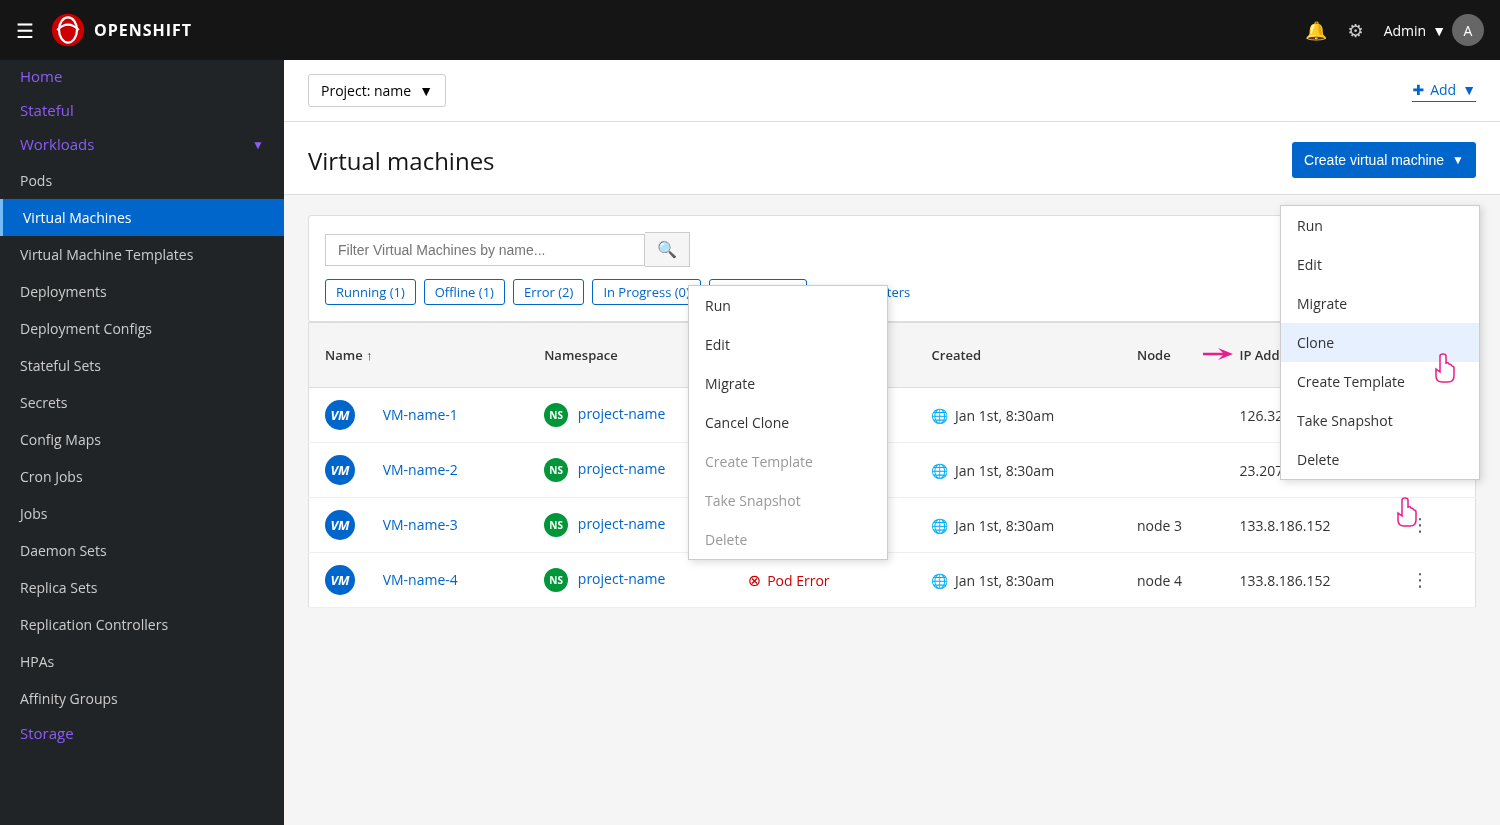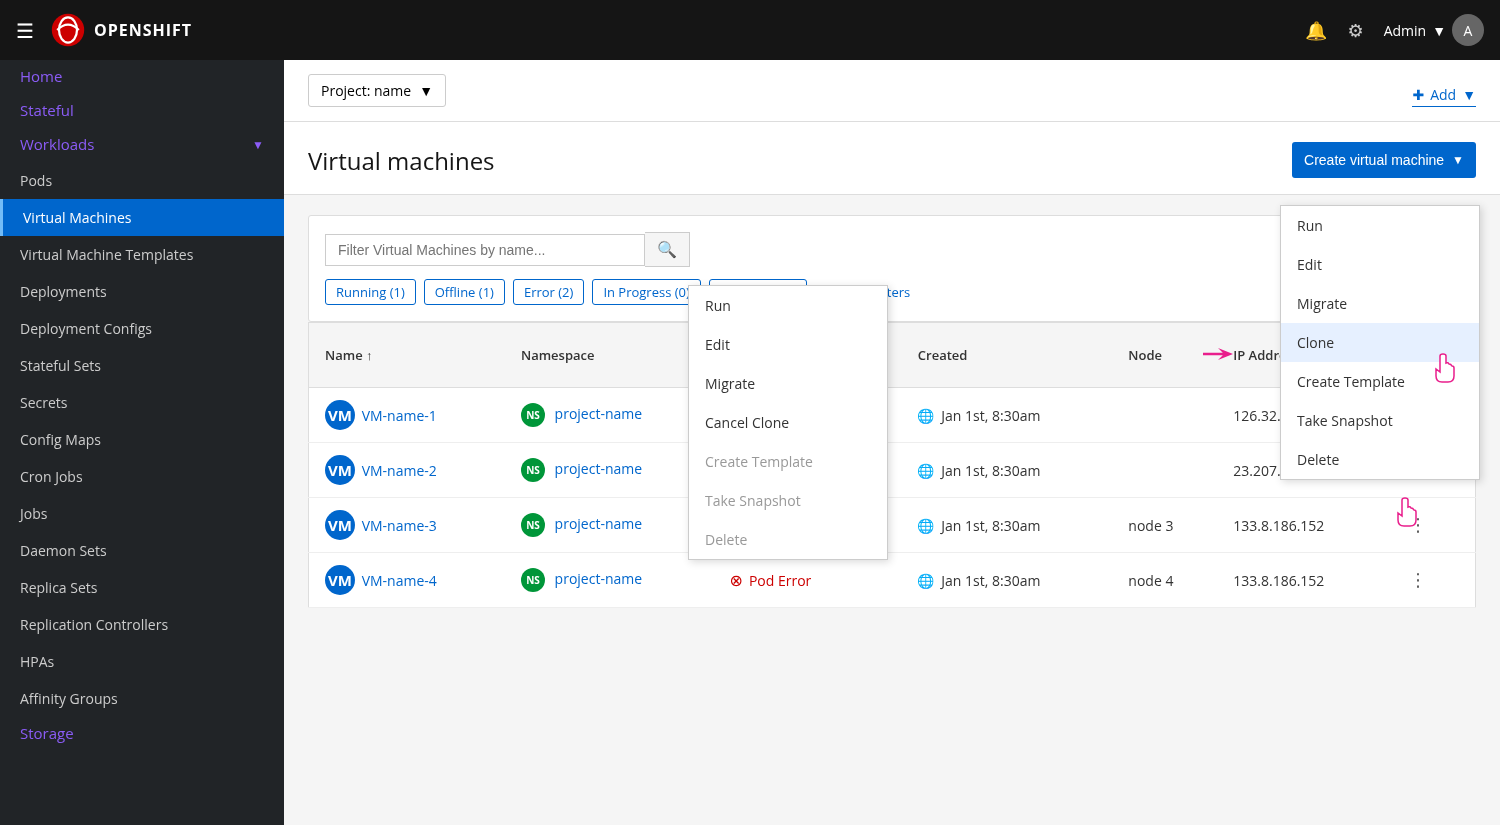--- a/index.html
+++ b/index.html
@@ -69,21 +69,21 @@
       overflow-y: auto;
       background: #f5f5f5;
     }
 
     
     .project-bar {
       background: white;
       padding: 14px 24px;
       border-bottom: 1px solid #ddd;
       display: flex;
-      align-items: flex-end;
+      align-items: center;
       justify-content: space-between;
     }
     .project-select {
       border: 1px solid #ccc;
       padding: 6px 12px;
       border-radius: 3px;
       cursor: pointer;
       display: flex;
       align-items: center;
       gap: 8px;
@@ -190,24 +190,25 @@
       border-bottom: 1px solid #eee;
       font-size: 14px;
       color: #333;
     }
     .vm-badge {
       display: inline-flex;
       align-items: center;
       justify-content: center;
       width: 30px; height: 30px;
       border-radius: 50%;
-      font-size: 15px;
+      font-size: 13px;
       font-weight: bold;
       color: white;
-      margin-right: 3px;
+      margin-right: 24px;
+      font-style: italic;
     }
     .vm-badge.vm { background: #0066cc; }
     .ns-badge {
       display: inline-flex;
       align-items: center;
       justify-content: center;
       width: 24px; height: 24px;
       border-radius: 50%;
       font-size: 10px;
       font-weight: bold;

